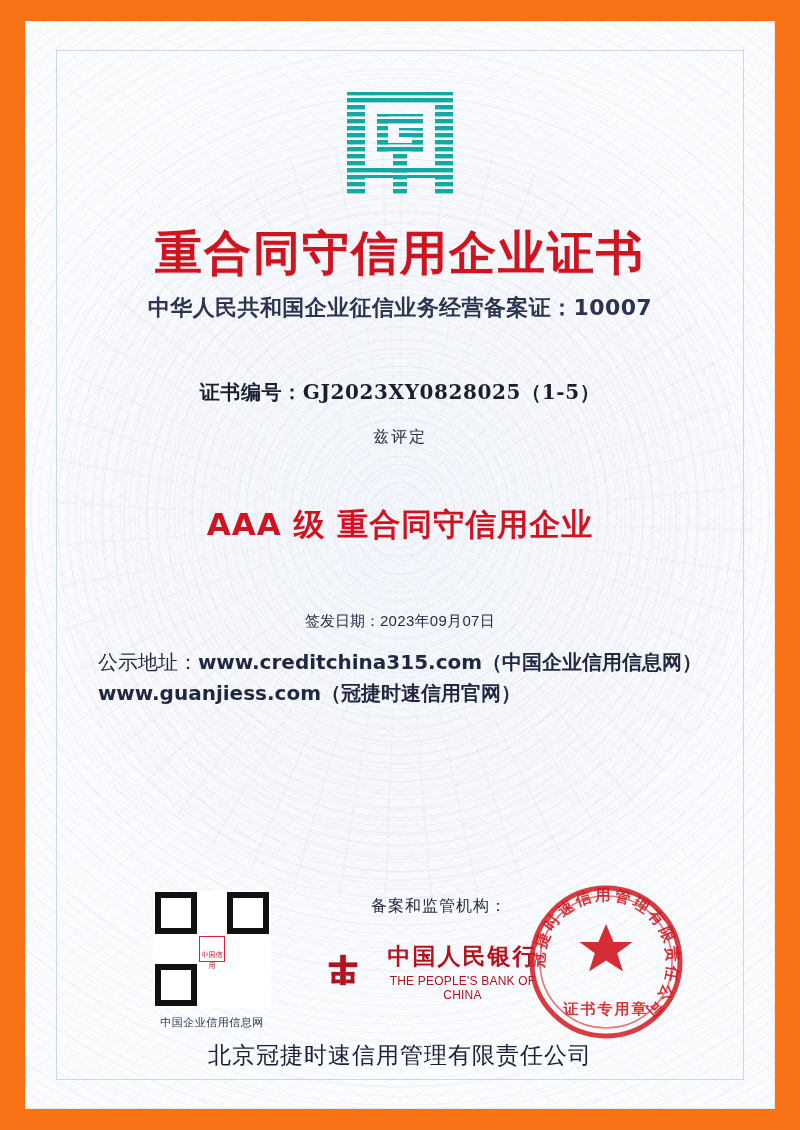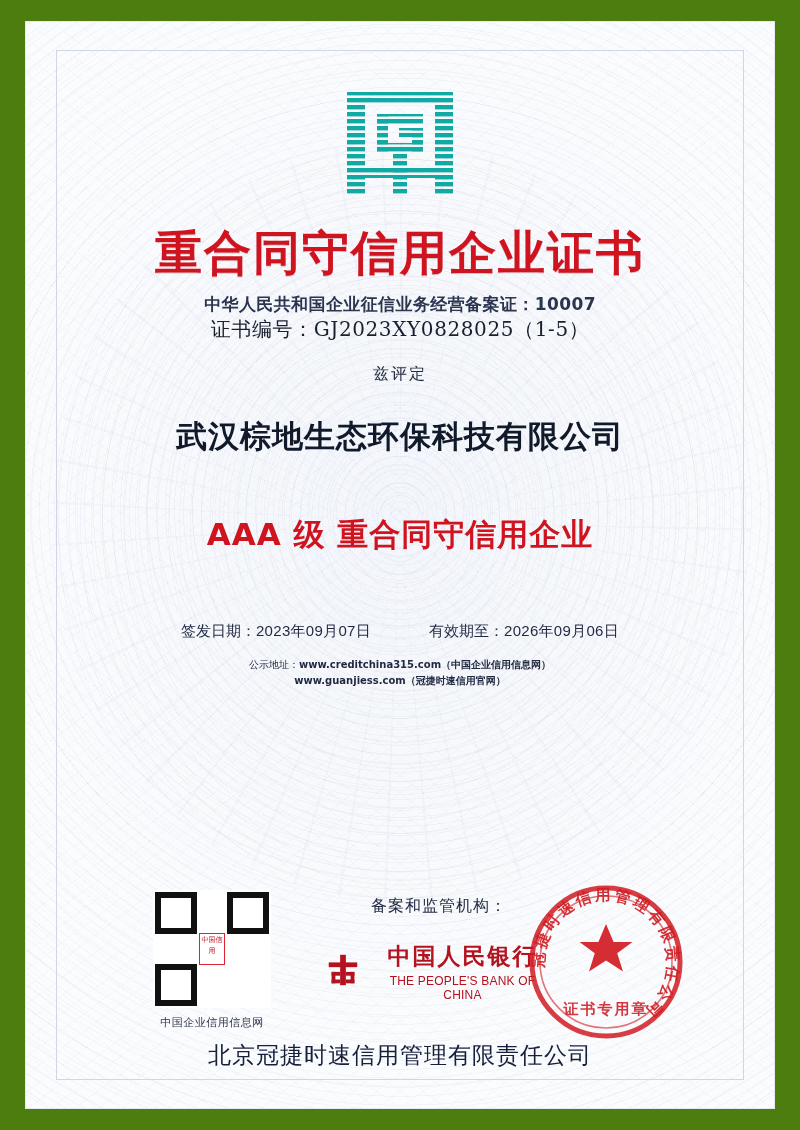--- a/index.html
+++ b/index.html
@@ -12,21 +12,21 @@
     height: 1130px;
     font-family: "Liberation Sans", sans-serif;
     overflow: hidden;
   }
 
   
   .page {
     position: relative;
     width: 800px;
     height: 1130px;
-    background: #4d7c0f;
+    background: #f97316;
     overflow: hidden;
   }
   .cert {
     position: absolute;
     left: 26px;
     top: 22px;
     width: 748px;
     height: 1086px;
     background:
       radial-gradient(ellipse 420px 520px at 50% 46%, #f3f6fb 0%, #f7f9fc 55%, #fbfcfe 100%),
@@ -91,30 +91,31 @@
     font-size: 47px;
     font-weight: bold;
     letter-spacing: 2px;
     color: #cf1420;
     text-shadow: 0 1px 0 rgba(120,0,10,.20);
     line-height: 1.15;
   }
   .subtitle {
     margin-top: 13px;
     font-family: "DejaVu Sans", "Liberation Sans", sans-serif;
-    font-size: 17px;
+    font-size: 22px;
     font-weight: bold;
     color: #2b3550;
     letter-spacing: .4px;
   }
 
   .cert-no {
+    margin-top: 56px;
     font-family: "DejaVu Serif", "Liberation Serif", serif;
     font-size: 20px;
-    font-weight: normal;
+    font-weight: bold;
     color: #18202f;
     letter-spacing: .6px;
   }
 
   .hereby {
     margin-top: 21px;
     font-family: "DejaVu Sans", "Liberation Sans", sans-serif;
     font-size: 16px;
     color: #232c40;
     letter-spacing: 2px;
@@ -144,23 +145,22 @@
     display: flex;
     gap: 58px;
     font-family: Liberation Sans, sans-serif;
     font-size: 15px;
     color: #1f2840;
   }
   .dates .val { letter-spacing: .3px; }
 
   .url-block {
     margin-top: 16px;
-    text-align: center;
-    font-family: "DejaVu Sans", "Liberation Sans", sans-serif;
-    font-size: 10px;
+    font-family: "DejaVu Sans", "Liberation Sans", sans-serif;
+    font-size: 20px;
     color: #1f2840;
     line-height: 1.55;
   }
   .url-block .u { font-weight: bold; }
 
   
   .bottom {
     position: absolute;
     left: 0;
     right: 0;
@@ -196,29 +196,29 @@
     border: 6px solid #111;
     box-shadow: inset 0 0 0 5px #fff;
   }
   .qr::before { left: 2px;  top: 2px; }
   .qr::after  { right: 2px; top: 2px; }
   .qr .eye3   { left: 2px;  bottom: 2px; }
   .qr .qcenter {
     position: absolute;
     left: 50%; top: 50%;
     transform: translate(-50%,-50%);
-    width: 26px; height: 32px;
+    width: 26px; height: 26px;
     background: #fff;
     border: 1px solid #d23;
     color: #c1121f;
     font-size: 7px;
     line-height: 11px;
     text-align: center;
     font-family: "DejaVu Sans", sans-serif;
-    padding-top: 1px;
+    padding-top: 13px;
     box-sizing: border-box;
   }
   .qr-caption {
     margin-top: 7px;
     font-family: Liberation Serif, serif;
     font-size: 11px;
     color: #2a3248;
     letter-spacing: .5px;
   }
 
@@ -327,30 +327,26 @@
         </svg>
       </div>
 
       <div class="main-title">重合同守信用企业证书</div>
       <div class="subtitle">中华人民共和国企业征信业务经营备案证：10007</div>
 
       <div class="cert-no">证书编号：GJ2023XY0828025（1-5）</div>
 
       <div class="hereby">兹评定</div>
 
-      <div class="company">武汉棕地生态环保科技有限公司</div>
 
       <div class="award">AAA 级 重合同守信用企业</div>
 
       <div class="dates">
         <div>
           <span>签发日期：</span><span class="val">2023年09月07日</span>
-        </div>
-        <div>
-          <span>有效期至：</span><span class="val">2026年09月06日</span>
         </div>
       </div>
 
       <div class="url-block">
         <div>
           <span>公示地址：</span><span class="u">www.creditchina315.com（中国企业信用信息网）</span>
         </div>
         <div class="u">www.guanjiess.com（冠捷时速信用官网）</div>
       </div>
     </div>

